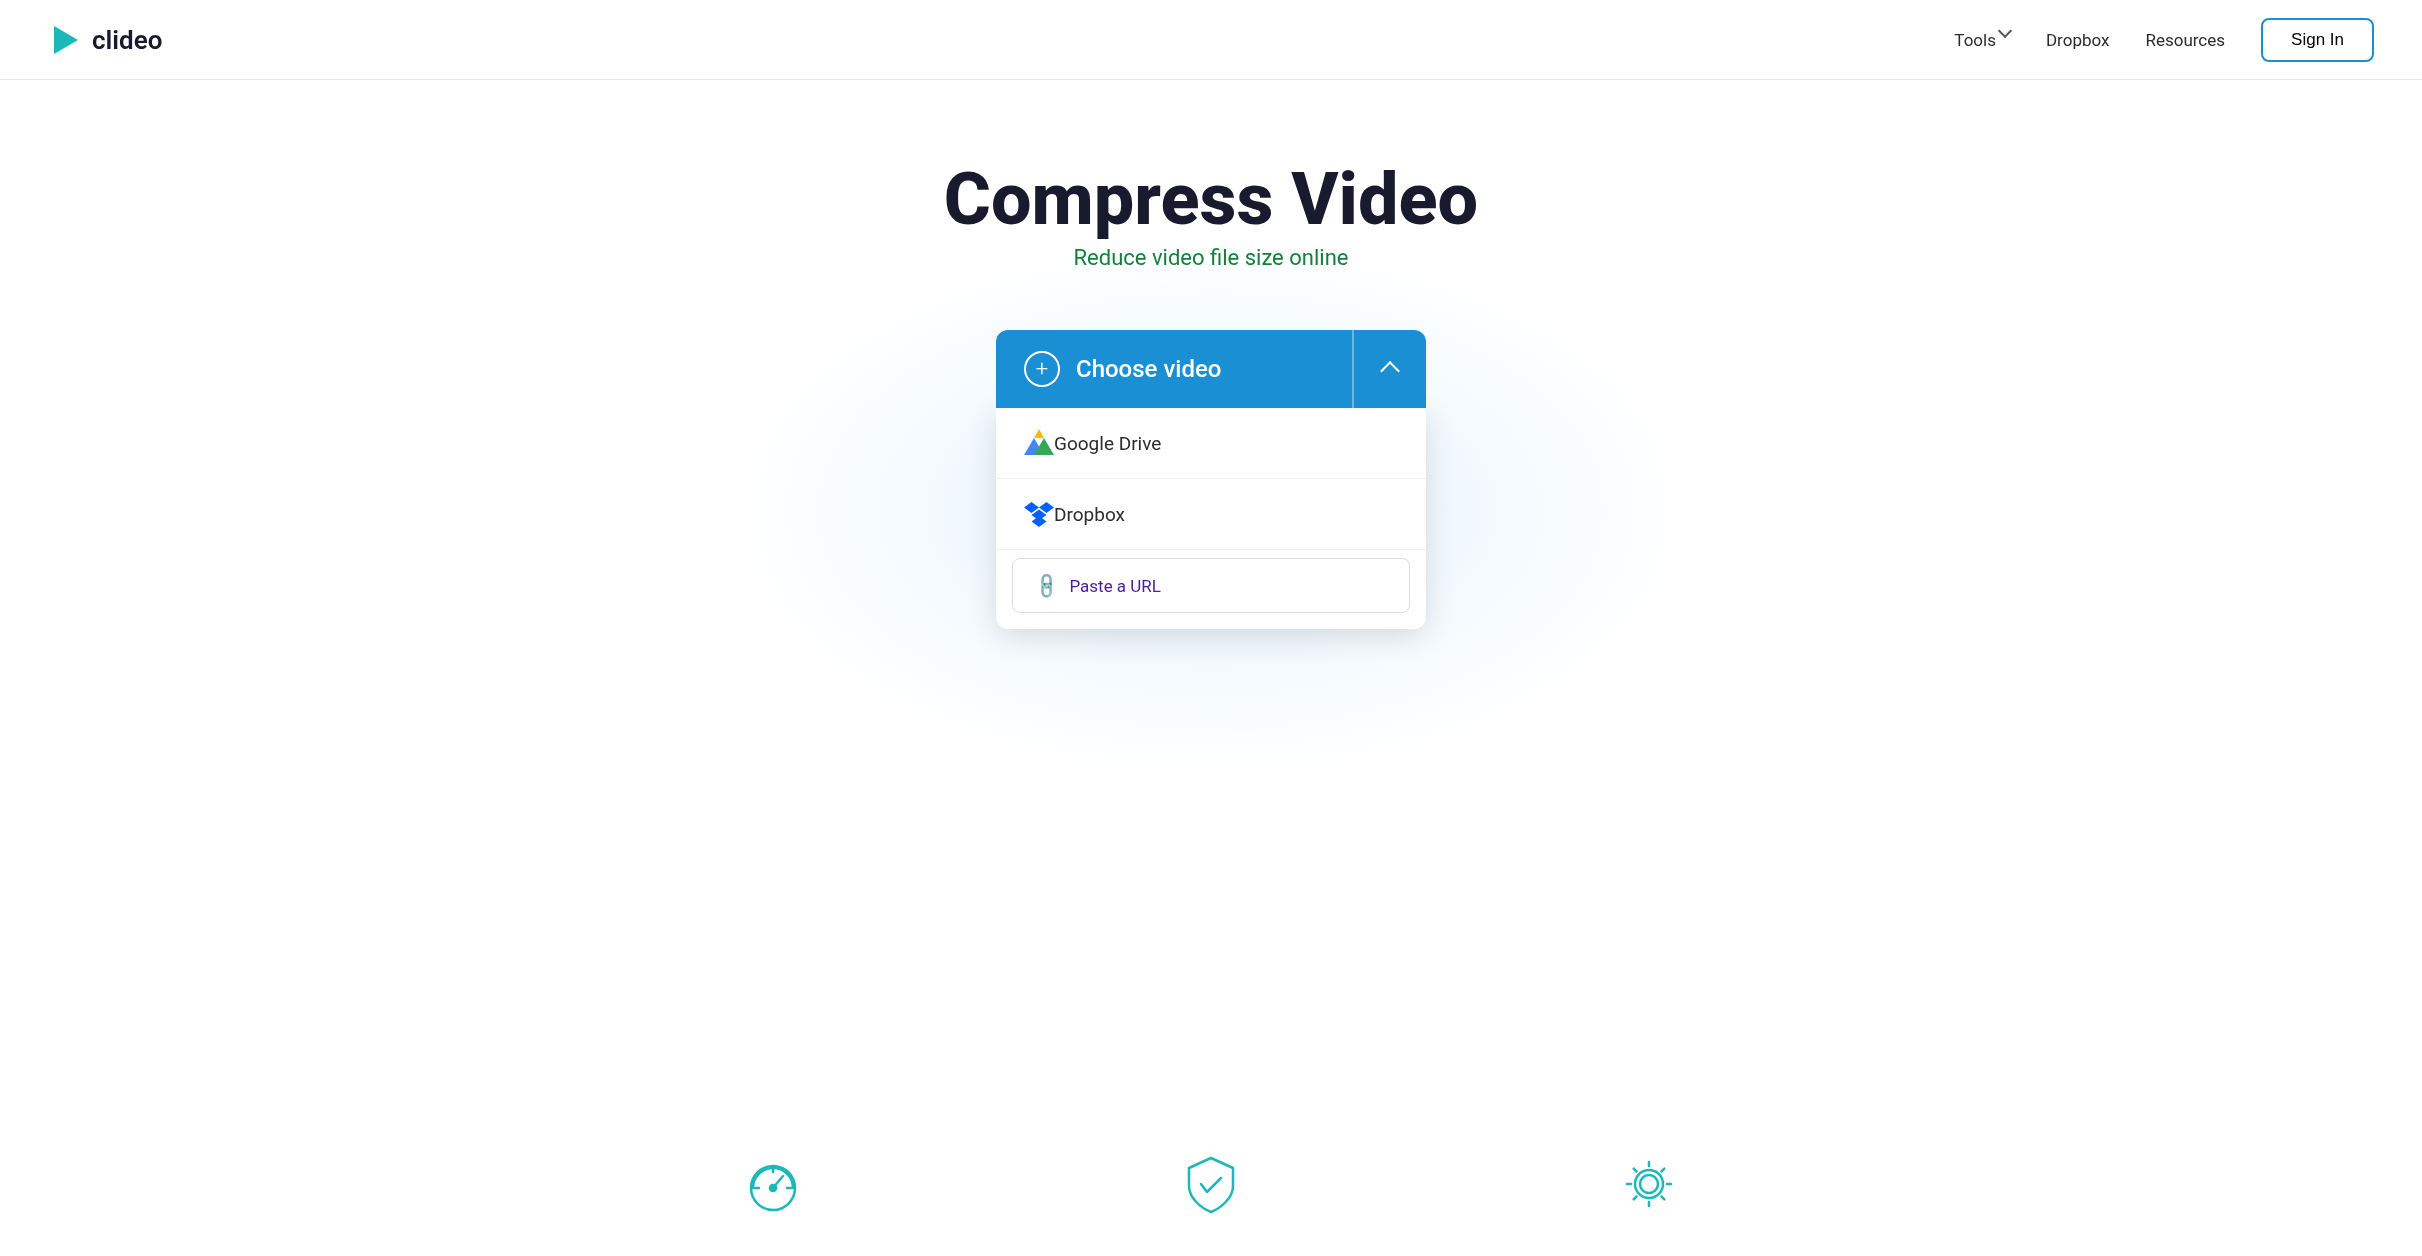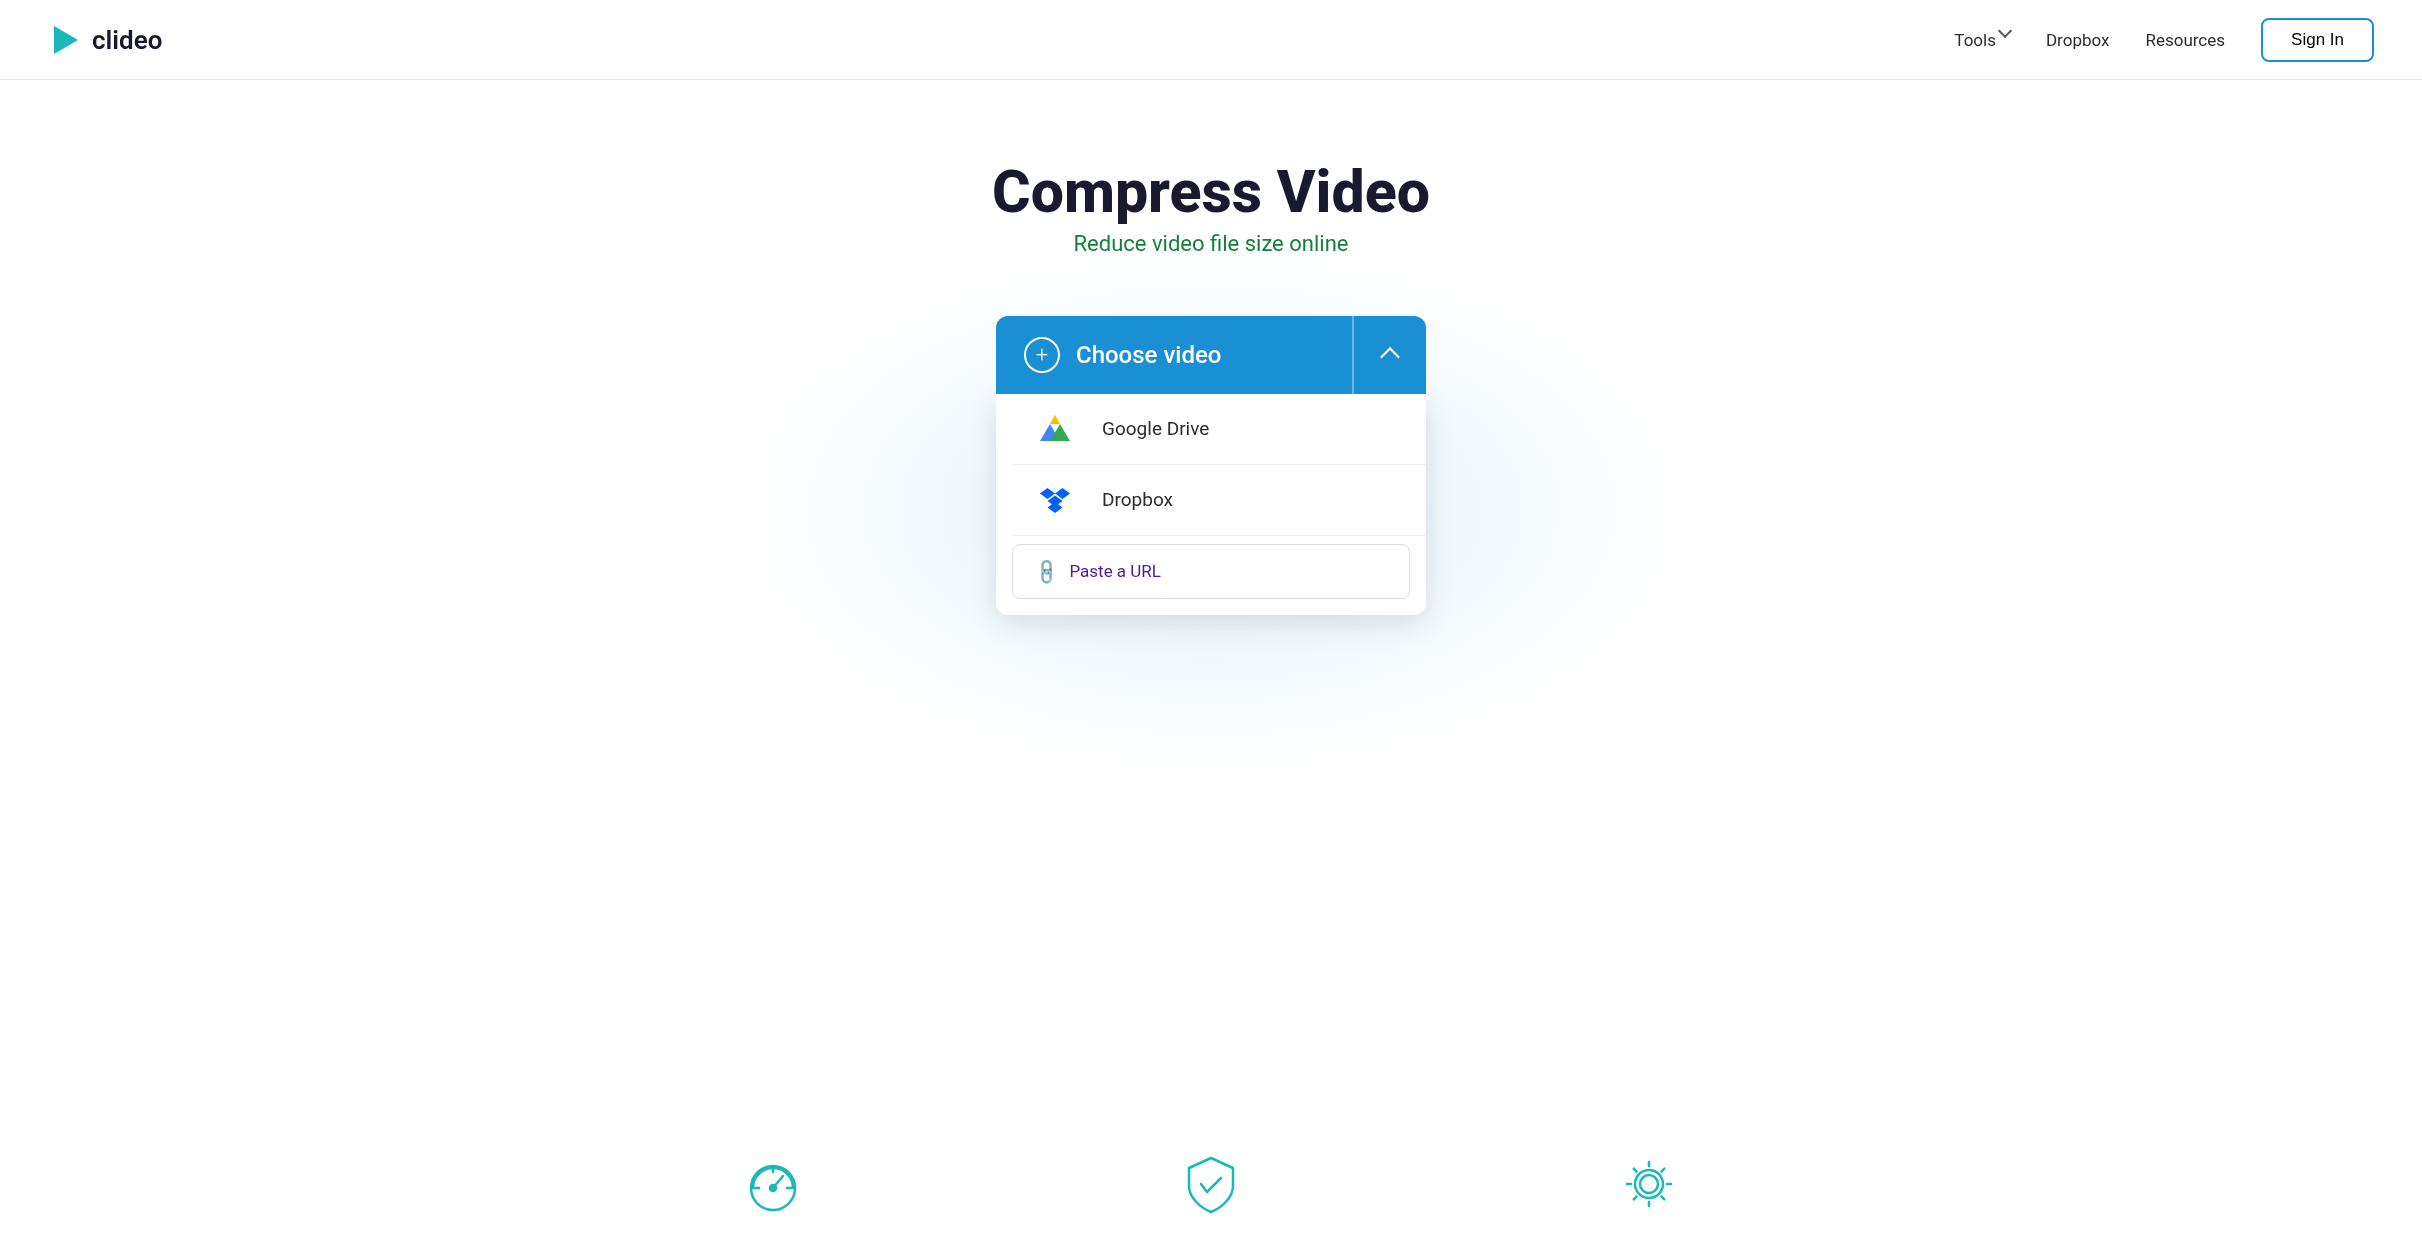--- a/index.html
+++ b/index.html
@@ -102,21 +102,21 @@
       left: 50%;
       transform: translateX(-50%);
       width: 900px;
       height: 500px;
       background: radial-gradient(ellipse at center, rgba(100, 180, 230, 0.18) 0%, rgba(130, 200, 240, 0.08) 50%, transparent 75%);
       pointer-events: none;
       z-index: 0;
     }
 
     .hero-title {
-      font-size: 59px;
+      font-size: 72px;
       font-weight: 800;
       color: #1a1a2e;
       text-align: center;
       line-height: 1.1;
       position: relative;
       z-index: 1;
     }
 
     .hero-subtitle {
       font-size: 22px;
@@ -206,27 +206,26 @@
     .dropdown-panel {
       background: #fff;
       border-radius: 0 0 12px 12px;
       box-shadow: 0 8px 30px rgba(0,0,0,0.12);
       overflow: hidden;
     }
 
     .dropdown-item {
       display: flex;
       align-items: center;
-      gap: 32px;
+      gap: 0;
       padding: 20px 28px;
       cursor: pointer;
       border-bottom: 1px solid #f0f0f0;
       font-size: 19px;
       color: #2c2c2c;
-      margin-left: 16px;
     }
 
     .dropdown-item:last-child {
       border-bottom: none;
     }
 
     
     .gdrive-icon {
       width: 30px;
       height: 30px;

